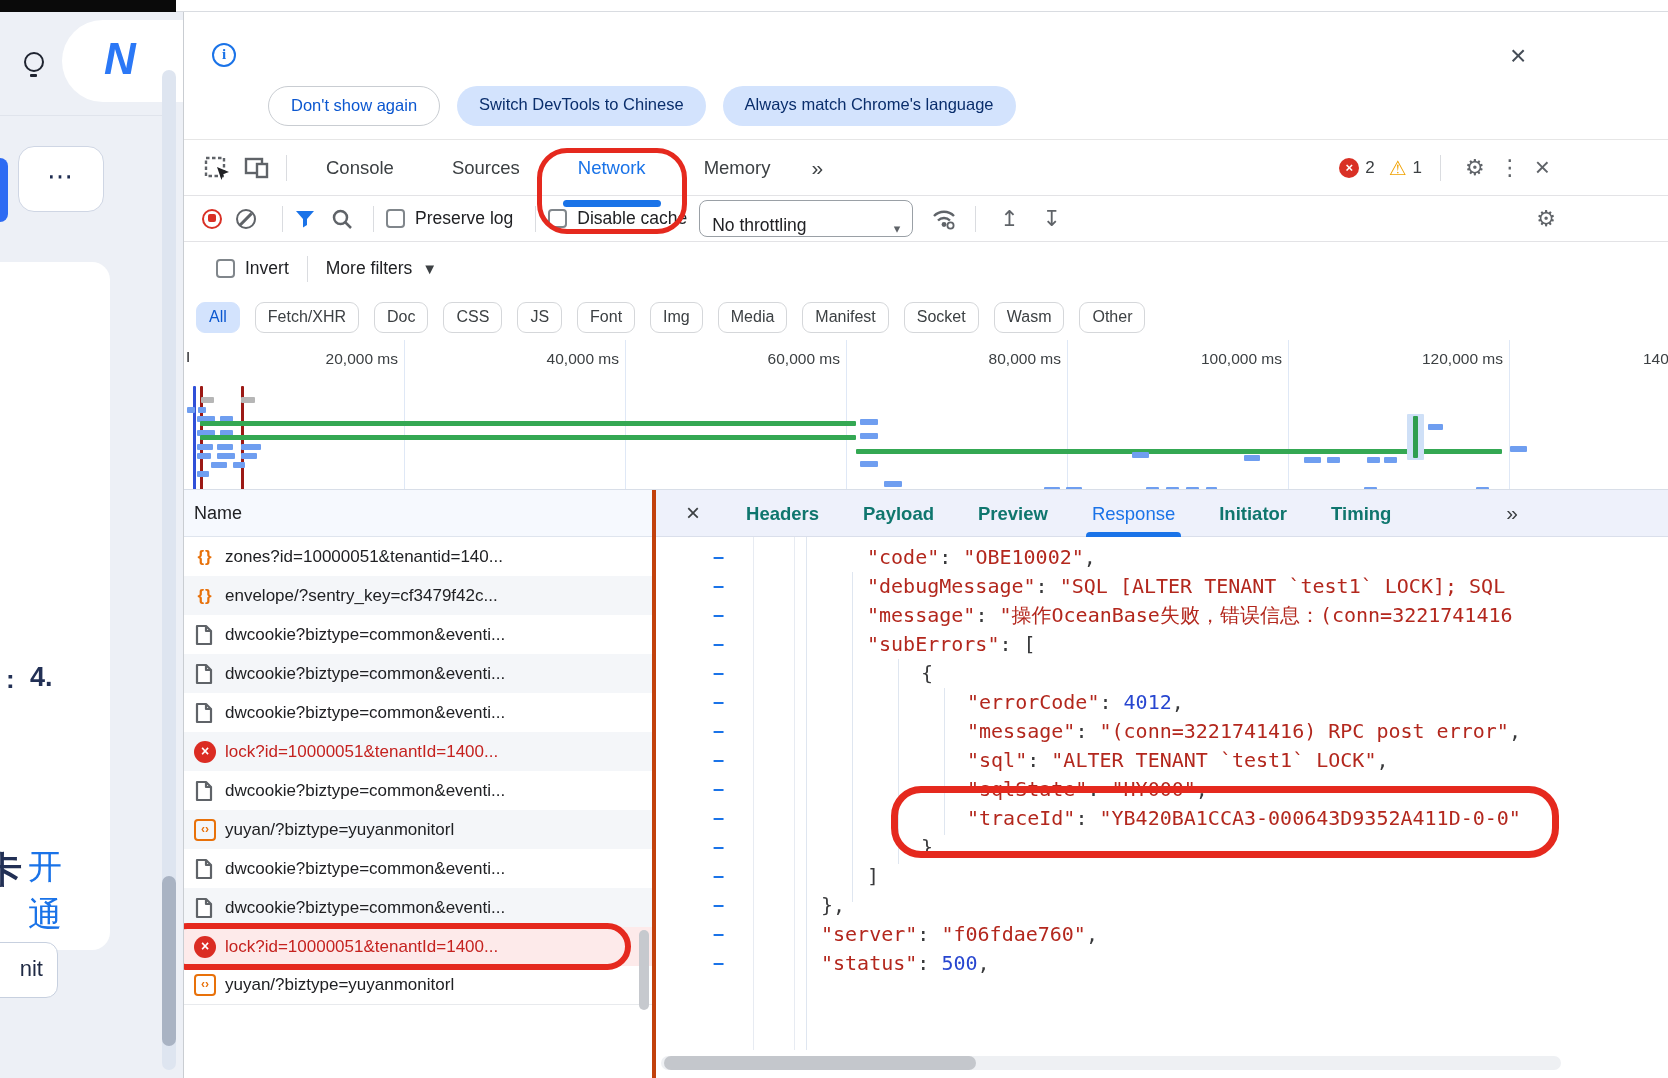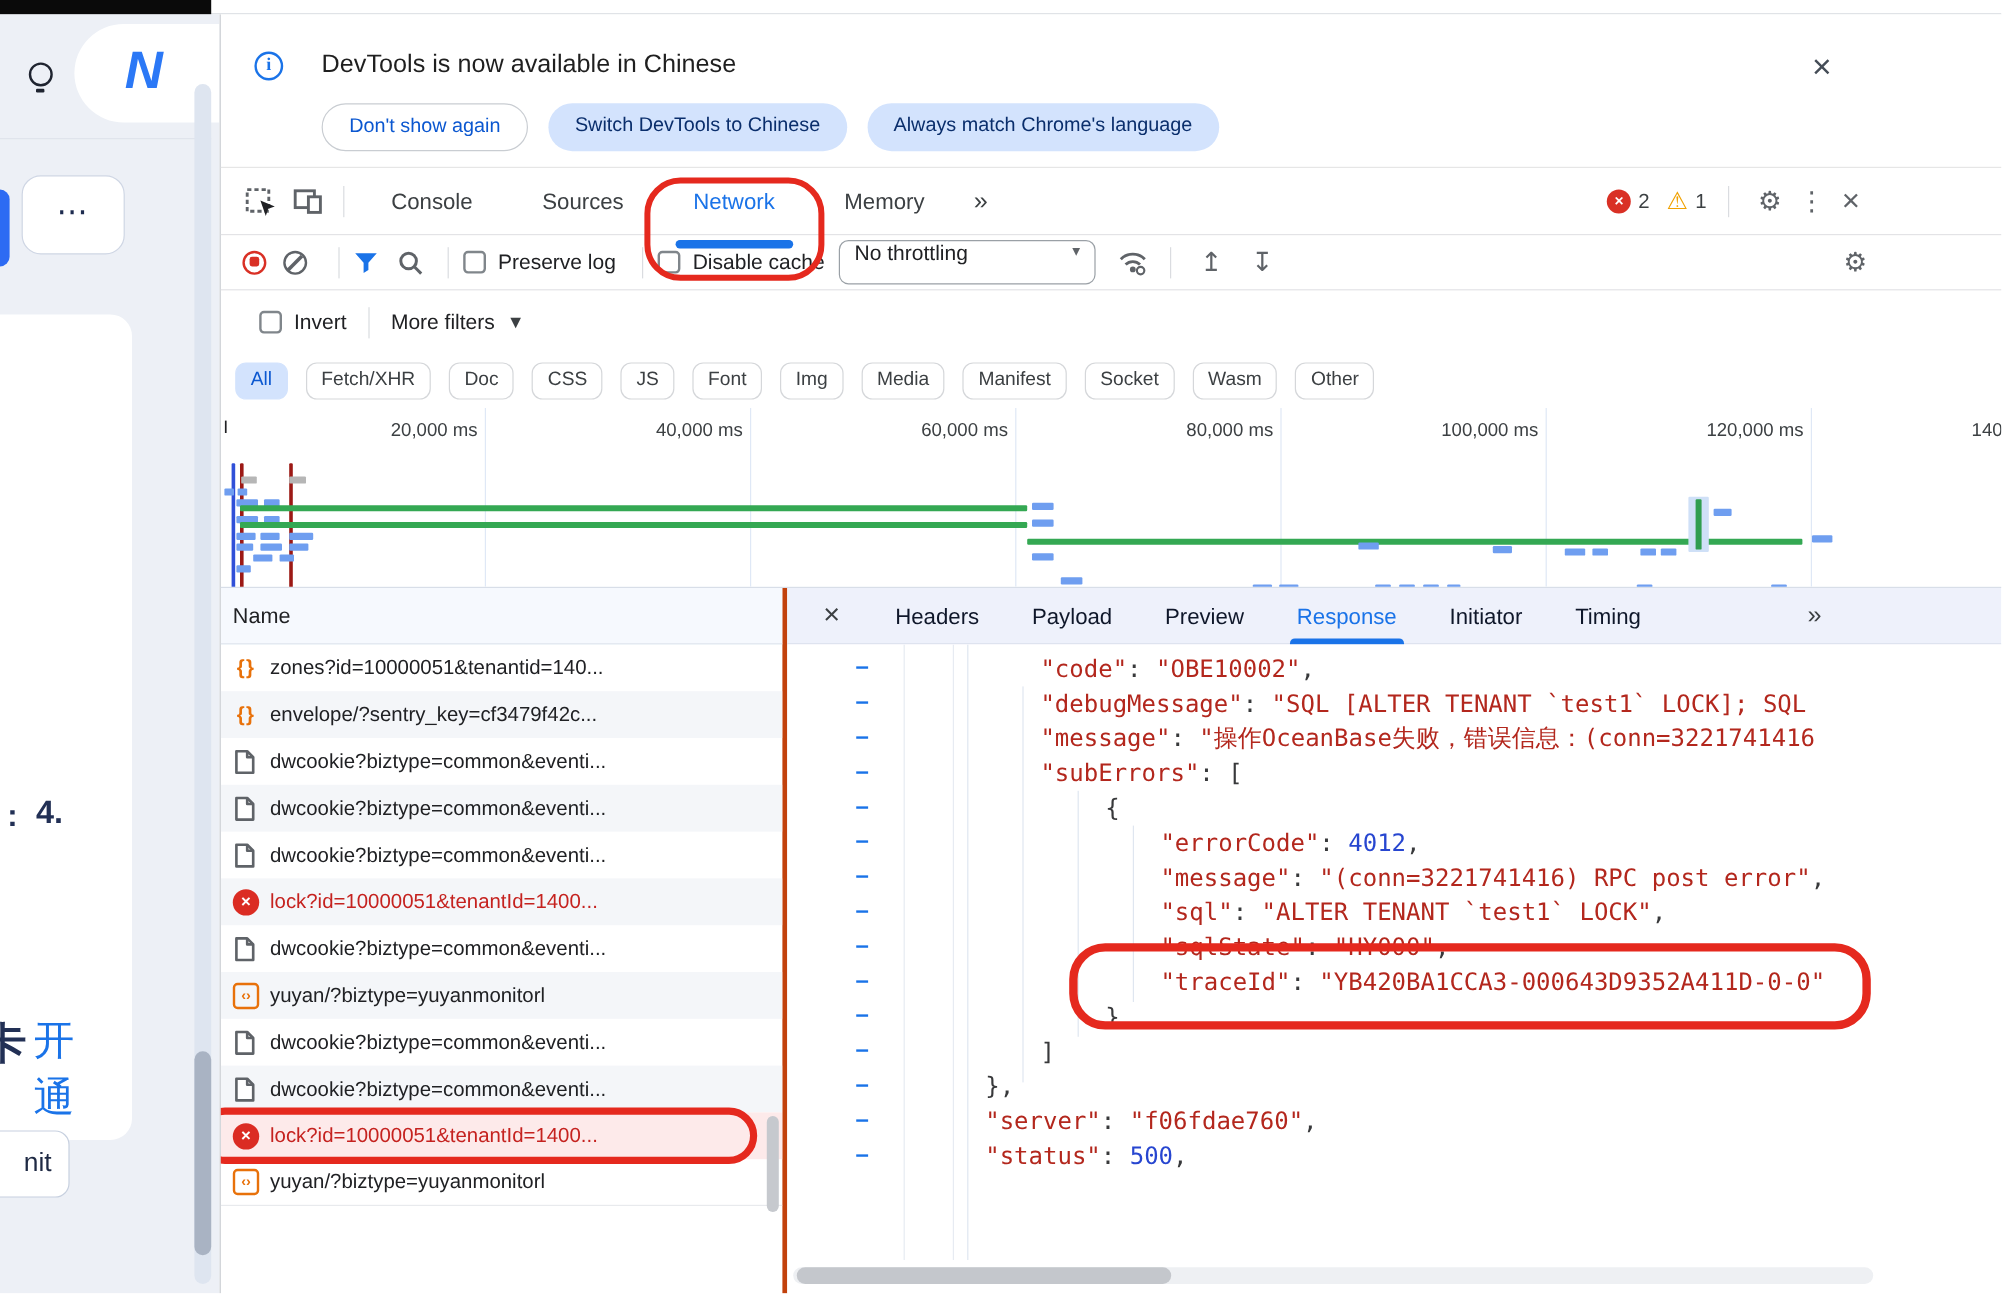--- a/index.html
+++ b/index.html
@@ -61,21 +61,21 @@
 
   
   .ntool { top:184px; height:46px; border-bottom:1px solid #e3e3e6; display:flex; align-items:center; gap:0; padding-left:14px; }
   .rec { width:20px; height:20px; border:2.5px solid #d93025; border-radius:50%; position:relative; margin:0 14px 0 4px; flex:none; }
   .rec::after { content:""; position:absolute; left:3.5px; top:3.5px; width:8px; height:8px; background:#d93025; border-radius:2px; }
   .clear-ic { width:20px; height:20px; border:2.5px solid #5f6368; border-radius:50%; position:relative; margin-right:14px; flex:none; }
   .clear-ic::after { content:""; position:absolute; left:-1px; top:7px; width:17px; height:2.5px; background:#5f6368; transform:rotate(-45deg); }
   .vdiv { width:1px; height:26px; background:#dadce0; margin:0 12px; flex:none; }
   .cb { width:19px; height:19px; border:2px solid #80868b; border-radius:4px; background:#fff; margin-right:10px; flex:none; }
   .tool-label { font-size:17.5px; color:#202124; margin-right:10px; white-space:nowrap; }
-  .throttle { height:37px; border:1px solid #9aa0a6; border-radius:8px; background:#fff; display:flex; align-items:flex-start; padding:0 12px; margin:0 12px 0 2px; width:214px; justify-content:space-between; }
+  .throttle { height:37px; border:1px solid #9aa0a6; border-radius:8px; background:#fff; display:flex; align-items:flex-end; padding:0 12px; margin:0 12px 0 2px; width:214px; justify-content:space-between; }
   .throttle .tl { font-size:17.5px; color:#202124; }
   .throttle .caret { font-size:13px; color:#5f6368; }
   .arrow-ic { font-size:22px; color:#5f6368; margin:0 12px; }
   .ntool-gear { margin-left:auto; margin-right:112px; }
 
   
   .frow { top:230px; height:53px; display:flex; align-items:center; }
   .fpill { margin-left:7px; width:1028px; height:38px; background:#e9eef8; border-radius:10px; display:flex; align-items:center; padding:0 14px; }
   .fpill .ph { font-size:18px; color:#3c4043; margin-left:12px; }
   .frow .invert-wrap { display:flex; align-items:center; margin-left:32px; }
@@ -112,21 +112,21 @@
   .ric-doc { }
   .ric-doc svg { display:block; }
   .ric-code { border:2px solid #e8710a; border-radius:4px; color:#e8710a; font-size:12px; font-weight:700; text-align:center; line-height:17px; }
   .ric-err { background:#db2c23; border-radius:50%; color:#fff; font-size:14px; font-weight:700; text-align:center; line-height:21px; }
   .annot-row { position:absolute; left:-20px; top:-4px; width:467px; height:47px; border:6px solid #e5291e; border-radius:24px; z-index:8; pointer-events:none; }
   .nl-thumb { position:absolute; right:3px; top:440px; width:10px; height:80px; background:#c6c9ce; border-radius:5px; }
 
   
   .response { position:relative; flex:1; overflow:hidden; }
   .rtabs { height:47px; background:#eef1fb; border-bottom:1px solid #dadfeb; display:flex; align-items:center; padding-left:30px; gap:44px; }
-  .rtab { position:relative; font-size:18.5px; color:#0f172a; height:47px; line-height:47px; white-space:nowrap; }
+  .rtab { position:relative; font-size:18.5px; color:#0f766e; height:47px; line-height:47px; white-space:nowrap;font-weight:bold; }
   .rtab.active { color:#1a73e8; font-weight:500; }
   .rtab.active::after { content:""; position:absolute; left:-6px; right:-6px; bottom:0; height:5px; border-radius:4px 4px 0 0; background:#1a73e8; }
   .rtab-close { font-size:24px; color:#3c4043; margin-right:2px; }
   .rtab-more { margin-left:auto; margin-right:150px; font-size:21px; color:#3c4043; }
   .rcontent { position:absolute; left:0; top:47px; right:0; bottom:0; background:#fff; overflow:hidden;
     font-family:"DejaVu Sans Mono", monospace; }
   .gutterline { position:absolute; top:0; bottom:28px; width:1px; background:#e7ebf2; }
   .iguide { position:absolute; width:1px; background:#dfe6f0; }
   .jline { position:absolute; height:29px; line-height:29px; font-size:20px; white-space:pre; }
   .jmark { position:absolute; left:57px; width:16px; height:29px; line-height:27px; color:#1a73e8; font-weight:700; font-size:20px; font-family:"Liberation Sans",sans-serif; }
@@ -164,21 +164,20 @@
     </div>
     <div class="nit-btn">nit</div>
     <div class="lscroll-track"></div>
     <div class="lscroll-thumb"></div>
   </div>
 
   <div class="devtools">
 
     <section class="banner">
       <div class="info-icon">i</div>
-      <div class="banner-title">DevTools is now available in Chinese</div>
       <div class="banner-btns">
         <div class="bbtn outline">Don't show again</div>
         <div class="bbtn tonal">Switch DevTools to Chinese</div>
         <div class="bbtn tonal">Always match Chrome's language</div>
       </div>
       <div class="banner-close">×</div>
     </section>
 
     <section class="dtabs">
       <div class="ticon">

